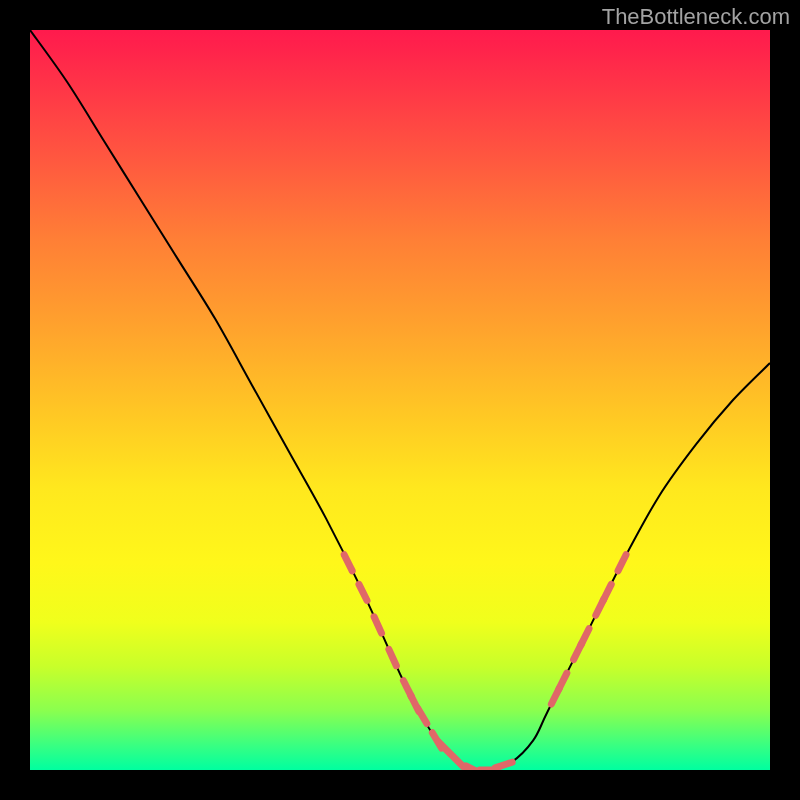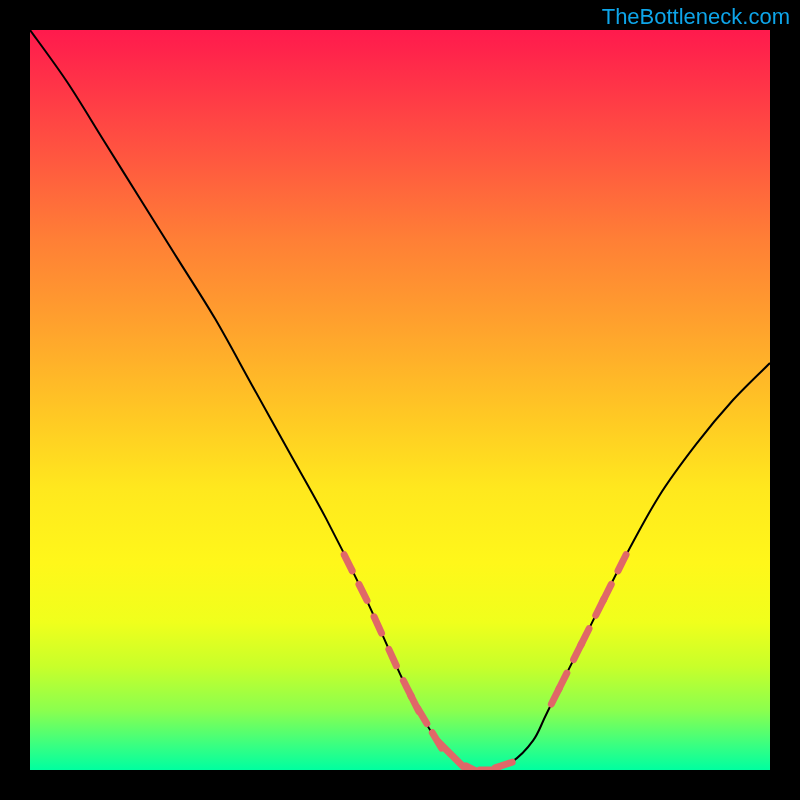--- a/index.html
+++ b/index.html
@@ -30,21 +30,21 @@
       #c8ff2a 86%,
       #8aff4f 92%,
       #33ff85 97%,
       #00ffa0 100%
     );
   }
   .watermark {
     position: absolute;
     top: 4px;
     right: 10px;
-    color: #0ea5e9;
+    color: #a3a3a3;
     font-size: 22px;
     font-weight: 500;
     z-index: 10;
   }
   svg.plot {
     position: absolute;
     left: 0;
     top: 0;
     width: 740px;
     height: 740px;

